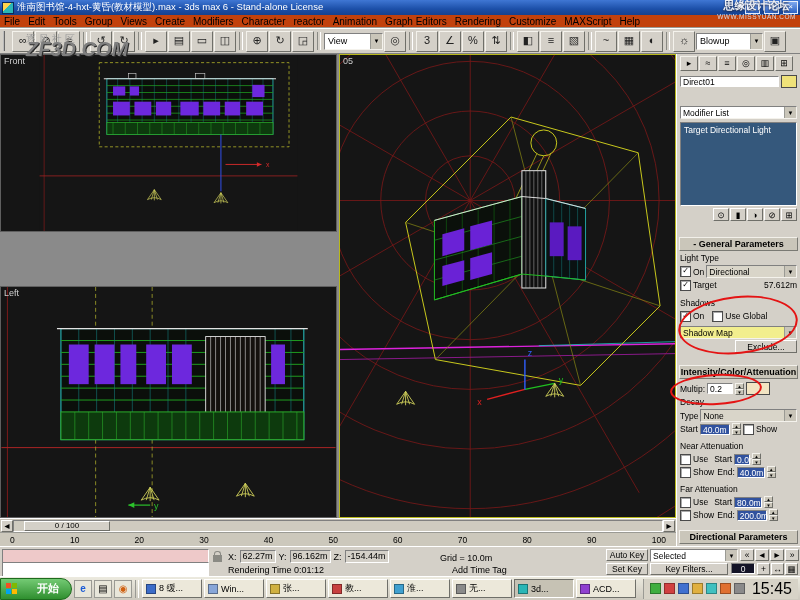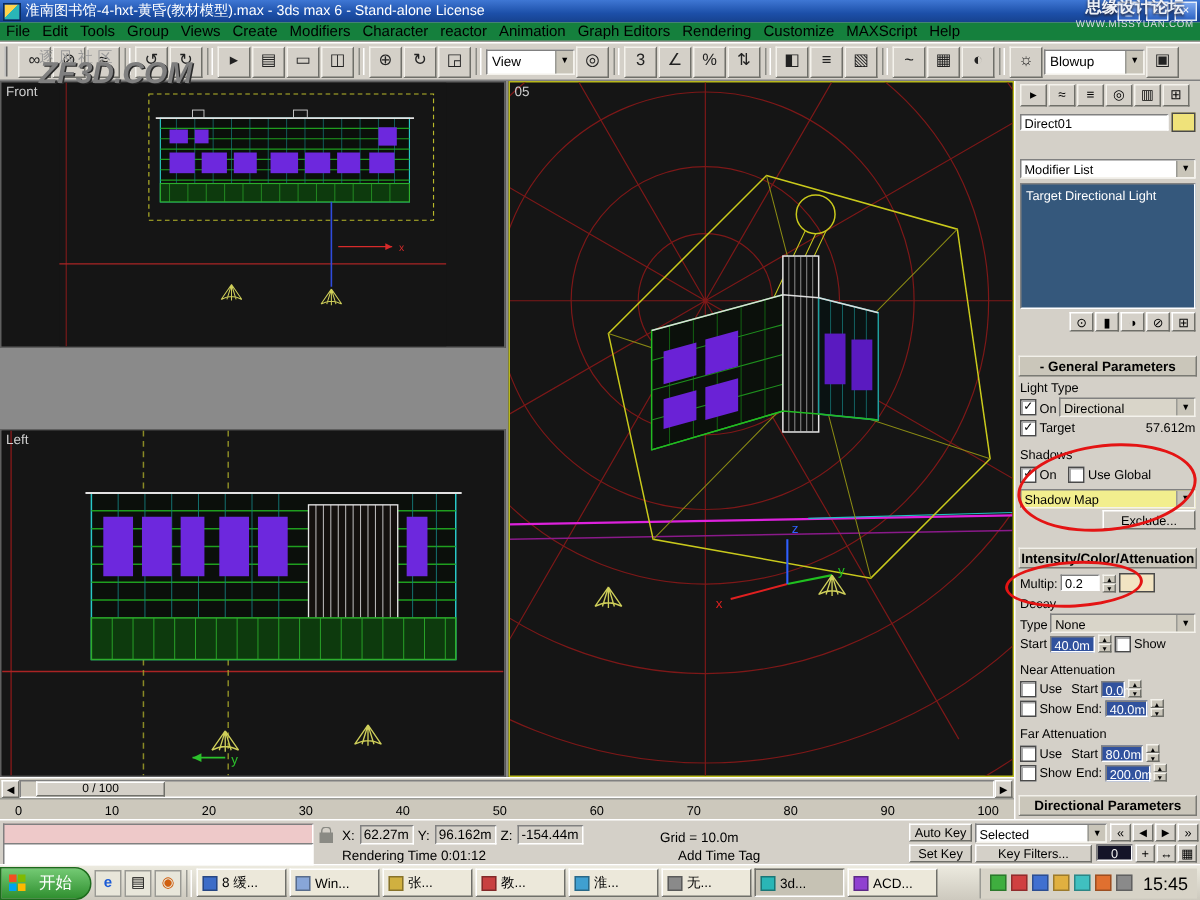--- a/index.html
+++ b/index.html
@@ -15,21 +15,21 @@
     color:#fff;font-size:8px;line-height:9px;text-align:center;flex:none}
   .titletext{overflow:hidden;text-overflow:clip;flex:1}
   
   .wm-missyuan{position:absolute;right:4px;top:0;z-index:60;text-align:center;pointer-events:none;line-height:11px}
   .wm-missyuan .l1{font-size:11px;font-weight:bold;color:#eef1f6;text-shadow:0 1px 2px #223}
   .wm-missyuan .l2{font-size:6.5px;color:#d7dbe2;letter-spacing:.5px}
   .wm-zf3d{position:absolute;left:26px;top:33px;z-index:30;pointer-events:none;color:#8f8f8f;line-height:11px}
   .wm-zf3d .l1{font-size:10px;letter-spacing:3px;color:#9a9a9a}
   .wm-zf3d .l2{font-size:20px;font-weight:bold;font-style:italic;color:#7f7f7f;text-shadow:1px 1px 0 #2a2a2a}
   
-  .menubar{position:absolute;left:0;top:15px;width:800px;height:13px;background:#15803d;display:flex;align-items:center;
+  .menubar{position:absolute;left:0;top:15px;width:800px;height:13px;background:#c2410c;display:flex;align-items:center;
     font-size:10px;border-bottom:1px solid #9a9a94;box-sizing:border-box;white-space:nowrap}
   .mi{padding:0 4px}
   
   .toolbar{position:absolute;left:0;top:28px;width:800px;height:26px;background:#d4d0c8;border-top:1px solid #fff;
     border-bottom:1px solid #808080;box-sizing:border-box;display:flex;align-items:center;gap:1px;padding:0 1px;overflow:hidden}
   .tbtn{width:20px;height:19px;flex:none;background:#d4d0c8;border:1px solid;border-color:#f4f2ec #6f6f69 #6f6f69 #f4f2ec;
     font-size:11px;line-height:17px;text-align:center;color:#222}
   .tsep{width:2px;height:18px;border-left:1px solid #8a8a84;border-right:1px solid #fff;margin:0 2px;flex:none}
   .thandle{width:4px;height:20px;border-left:2px ridge #bbb;margin:0 2px;flex:none}
   .tdrop{height:15px;background:#fff;border:1px solid;border-color:#808080 #f4f2ec #f4f2ec #808080;
@@ -87,33 +87,33 @@
   .listener-top{background:#eec9c9;border:1px solid;border-color:#808080 #fff #fff #808080}
   .listener-bot{background:#fff;border:1px solid;border-color:#808080 #fff #fff #808080}
   .slabel{white-space:nowrap}
   .coord{background:#d4d0c8;border:1px solid;border-color:#808080 #fff #fff #808080;padding:0 2px;height:11px;line-height:11px}
   .lock{width:9px;height:7px;background:#8a8a84;position:relative}
   .lock:before{content:"";position:absolute;top:-4px;left:1px;width:5px;height:4px;border:1px solid #8a8a84;border-bottom:none;border-radius:3px 3px 0 0}
   
   .taskbar{position:absolute;left:0;top:576px;width:800px;height:24px;background:linear-gradient(#eceadf,#cdc9be);
     border-top:1px solid #fff;box-sizing:border-box;display:flex;align-items:center;gap:2px;padding-right:2px}
   .startbtn{height:22px;padding:0 12px 0 5px;background:linear-gradient(#74ca74,#2f8f2f);border-radius:0 11px 11px 0;
-    color:#fff;font-weight:normal;font-size:11px;display:flex;align-items:center;gap:9px;flex:none;border:1px solid #1d6b1d;box-sizing:border-box}
+    color:#fff;font-weight:bold;font-size:11px;display:flex;align-items:center;gap:20px;flex:none;border:1px solid #1d6b1d;box-sizing:border-box}
   .winflag{width:11px;height:11px;display:grid;grid-template-columns:1fr 1fr;grid-template-rows:1fr 1fr;gap:1px;flex:none}
   .winflag i{display:block}
   .ql{width:16px;height:16px;border:1px solid #9a9a94;background:#e8e6da;font-size:10px;line-height:15px;text-align:center;flex:none}
   .tbdivider{width:2px;height:18px;border-left:1px solid #9a9a94;border-right:1px solid #fff;flex:none;margin:0 1px}
   .taskbtn{width:60px;height:19px;background:#ece8da;border:1px solid;border-color:#fff #6f6f69 #6f6f69 #fff;
     display:flex;align-items:center;gap:3px;font-size:9px;padding:0 3px;overflow:hidden;white-space:nowrap;flex:none;box-sizing:border-box}
   .taskbtn.active{background:#c6c2b4;border-color:#6f6f69 #fff #fff #6f6f69}
   .ticon{width:10px;height:10px;flex:none;border:1px solid rgba(0,0,0,.35);box-sizing:border-box}
   .tray{margin-left:auto;height:20px;display:flex;align-items:center;gap:3px;padding:0 6px;
     border-left:1px solid #9a9a94;background:#d7d3c7;flex:none}
   .trayicon{width:11px;height:11px;border:1px solid rgba(0,0,0,.3);box-sizing:border-box;flex:none}
-  .clock{font-size:12px;padding-left:4px}
+  .clock{font-size:16px;padding-left:4px}
 </style>
 </head>
 <body>
 
 <div class="screen">
 
   <div class="titlebar">
     <span class="appicon"></span>
     <span class="titletext">淮南图书馆-4-hxt-黄昏(教材模型).max - 3ds max 6 - Stand-alone License</span>
     <span class="winbtn">_</span>

